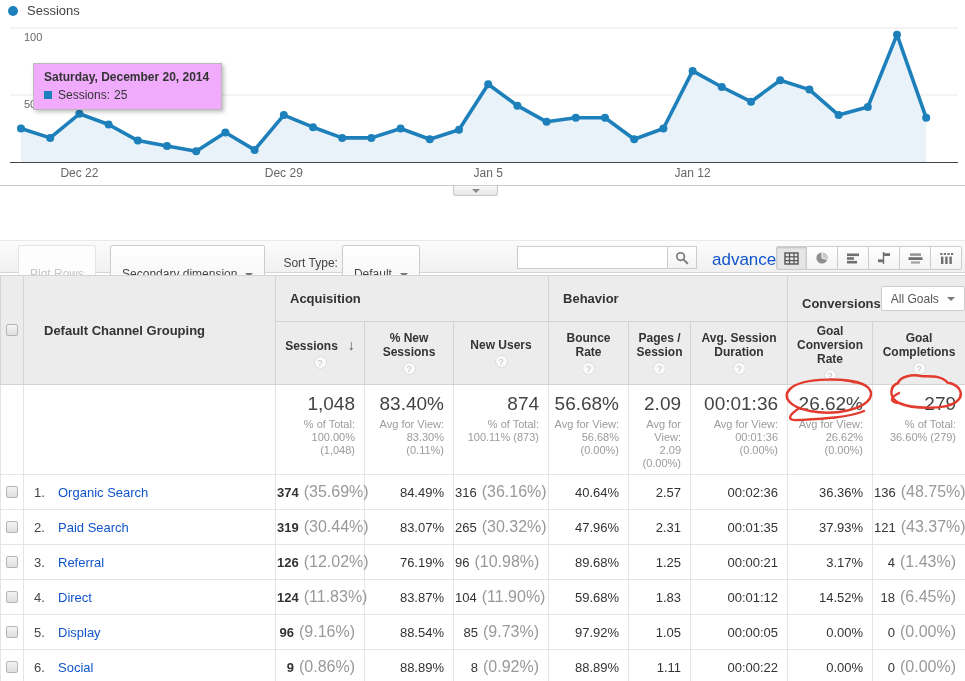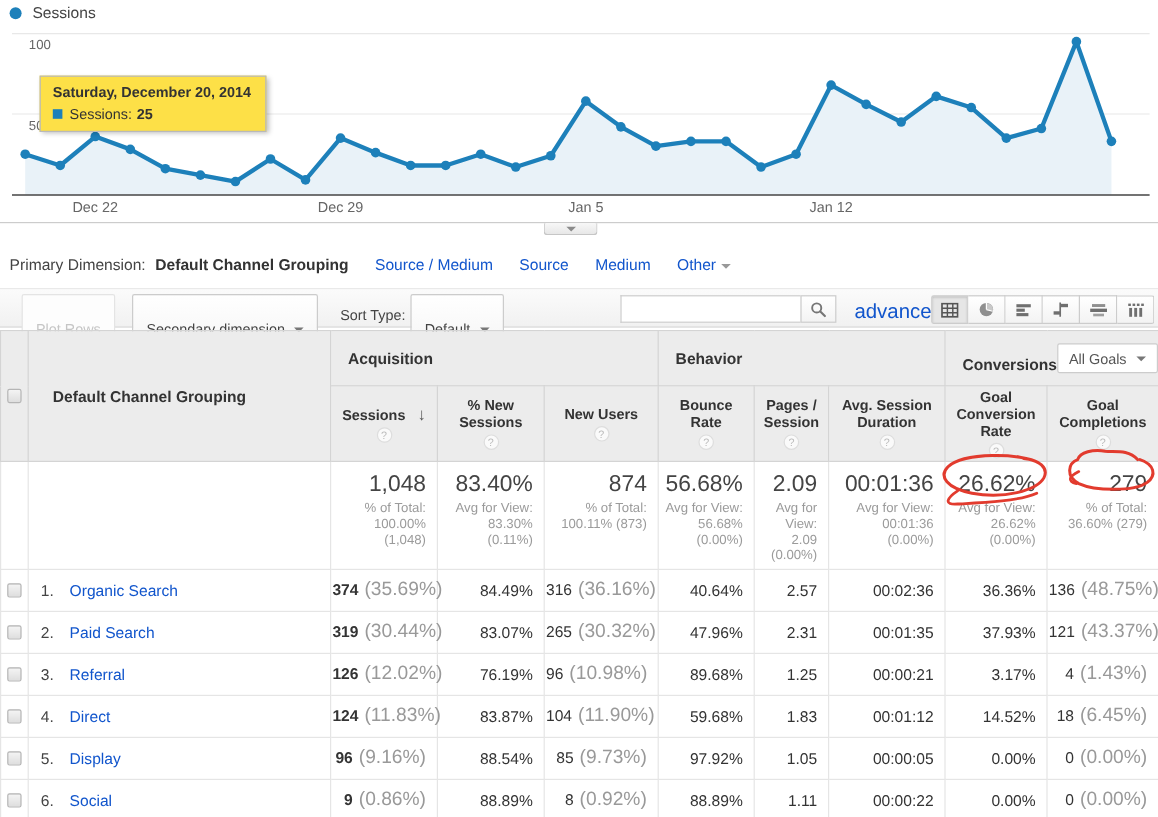--- a/index.html
+++ b/index.html
@@ -3,25 +3,25 @@
 <meta charset="utf-8">
 <style>
   * { box-sizing: border-box; }
   body { margin:0; background:#fff; font-family:"Liberation Sans",sans-serif; color:#333; }
   .stage { position:relative; width:965px; height:681px; overflow:hidden; background:#fff; }
 
   
   .legend { position:absolute; top:3px; left:8px; display:flex; align-items:center; font-size:13px; color:#444; z-index:4; }
   .legend-dot { width:10px; height:10px; border-radius:50%; background:#1d80ba; margin-right:9px; }
   #chart-svg { position:absolute; top:0; left:0; z-index:1; }
-  .tooltip { position:absolute; left:33px; top:63px; z-index:6; background:#fde047; border:1px solid #b9b9b9; box-shadow:2px 2px 4px rgba(0,0,0,.25); padding:6px 12px 7px 10px; }
+  .tooltip { position:absolute; left:33px; top:63px; z-index:6; background:#f0abfc; border:1px solid #b9b9b9; box-shadow:2px 2px 4px rgba(0,0,0,.25); padding:6px 12px 7px 10px; }
   .tooltip-title { font-size:12px; font-weight:bold; color:#333; white-space:nowrap; }
   .tooltip-row { display:flex; align-items:center; margin-top:4px; font-size:12px; color:#333; }
   .tooltip-swatch { width:8px; height:8px; background:#1d80ba; margin-right:6px; }
-  .tooltip-value { font-weight:bold; margin-left:4px; }
+  .tooltip-value { font-weight:normal; margin-left:4px; }
   .timeline-divider { position:absolute; top:185px; left:0; width:965px; height:0; border-top:1px solid #ccc; z-index:2; }
   .timeline-handle { position:absolute; top:186px; left:453px; width:45px; height:10px; z-index:3;
       background:linear-gradient(#f7f7f7,#e7e7e7); border:1px solid #c6c6c6; border-top:none;
       border-radius:0 0 3px 3px; display:flex; align-items:center; justify-content:center; }
   .timeline-handle .tri { width:0; height:0; border-left:4px solid transparent; border-right:4px solid transparent; border-top:4px solid #8a8a8a; }
 
   
   .primary-dim { position:absolute; top:213px; left:8px; font-size:13px; color:#444; white-space:nowrap; z-index:2; }
   .primary-dim .sel { font-weight:bold; color:#333; margin-left:8px; }
   .primary-dim a { color:#15c; text-decoration:none; margin-left:22px; }
@@ -139,23 +139,20 @@
       <span>Sessions:</span>
       <span class="tooltip-value">25</span>
     </div>
   </div>
 
   <div class="timeline-divider"></div>
   <div class="timeline-handle">
     <span class="tri"></span>
   </div>
 
-  <div class="primary-dim">
-    <span>Primary Dimension:</span><span class="sel">Default Channel Grouping</span><a href="#">Source / Medium</a><a href="#">Source</a><a href="#">Medium</a><span class="other"><span>Other</span><span class="pd-caret"></span></span>
-  </div>
 
   <div class="toolbar">
     <div class="tb-left">
       <button class="btn disabled">Plot Rows</button>
       <button class="btn sd-btn"><span>Secondary dimension</span><span class="caret"></span></button>
       <span class="sort-label">Sort Type:</span>
       <button class="btn"><span>Default</span><span class="caret"></span></button>
     </div>
     <input class="search-input" type="text" placeholder="" style="">
     <button class="search-btn">

